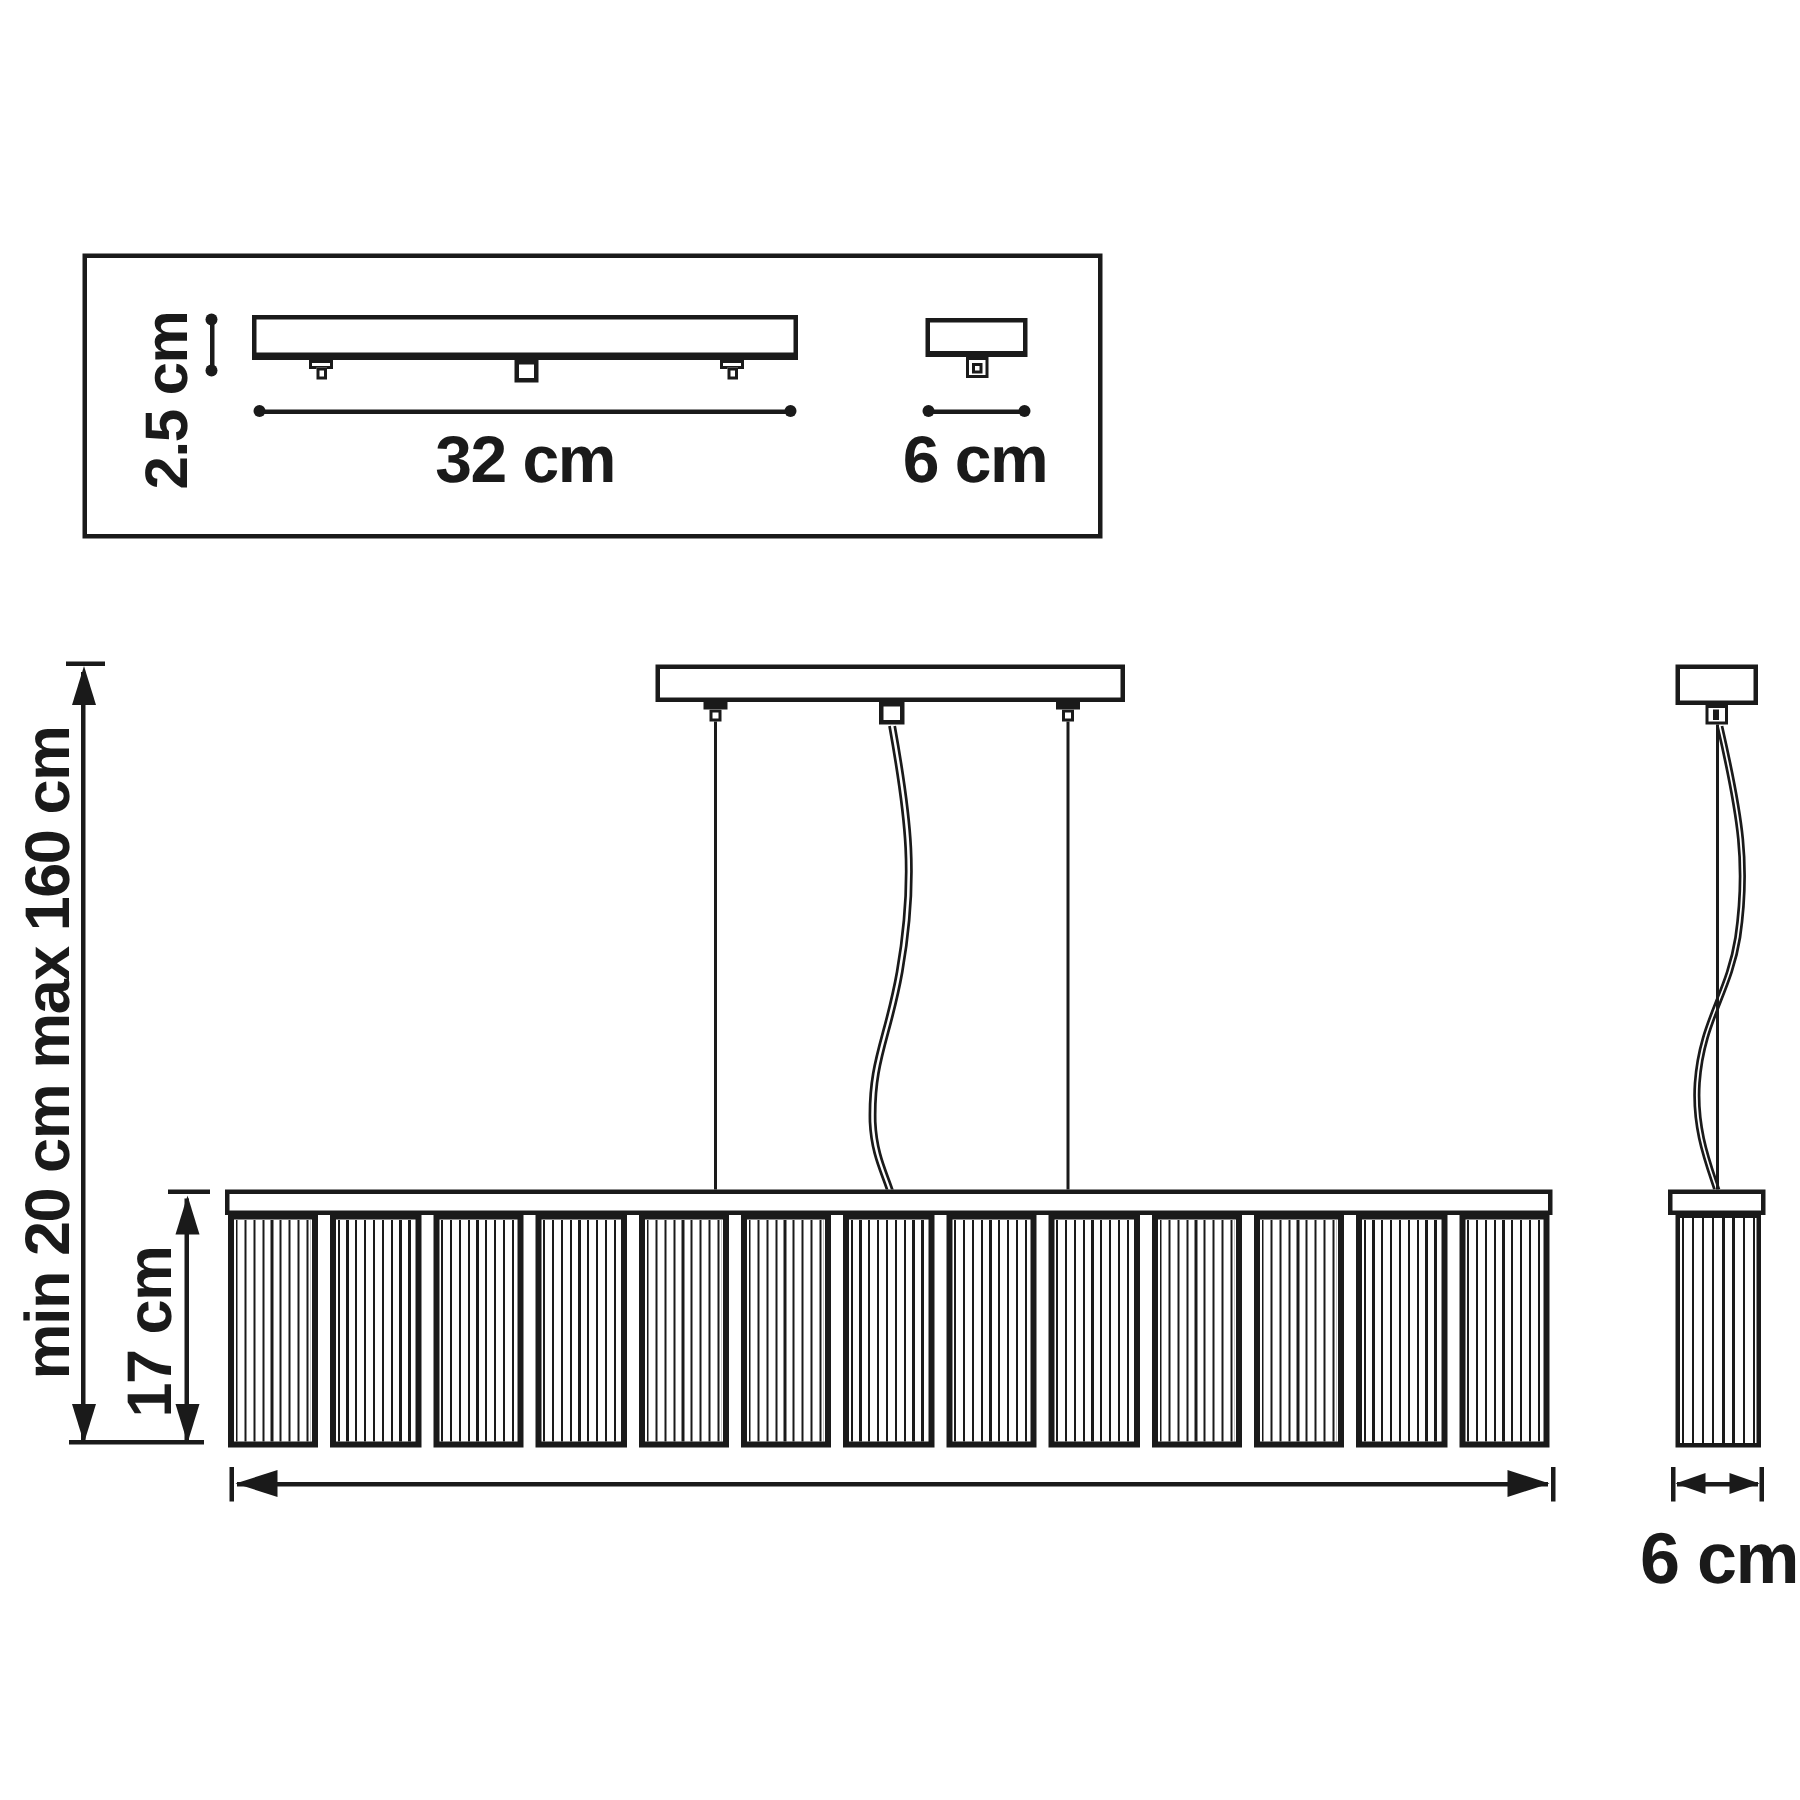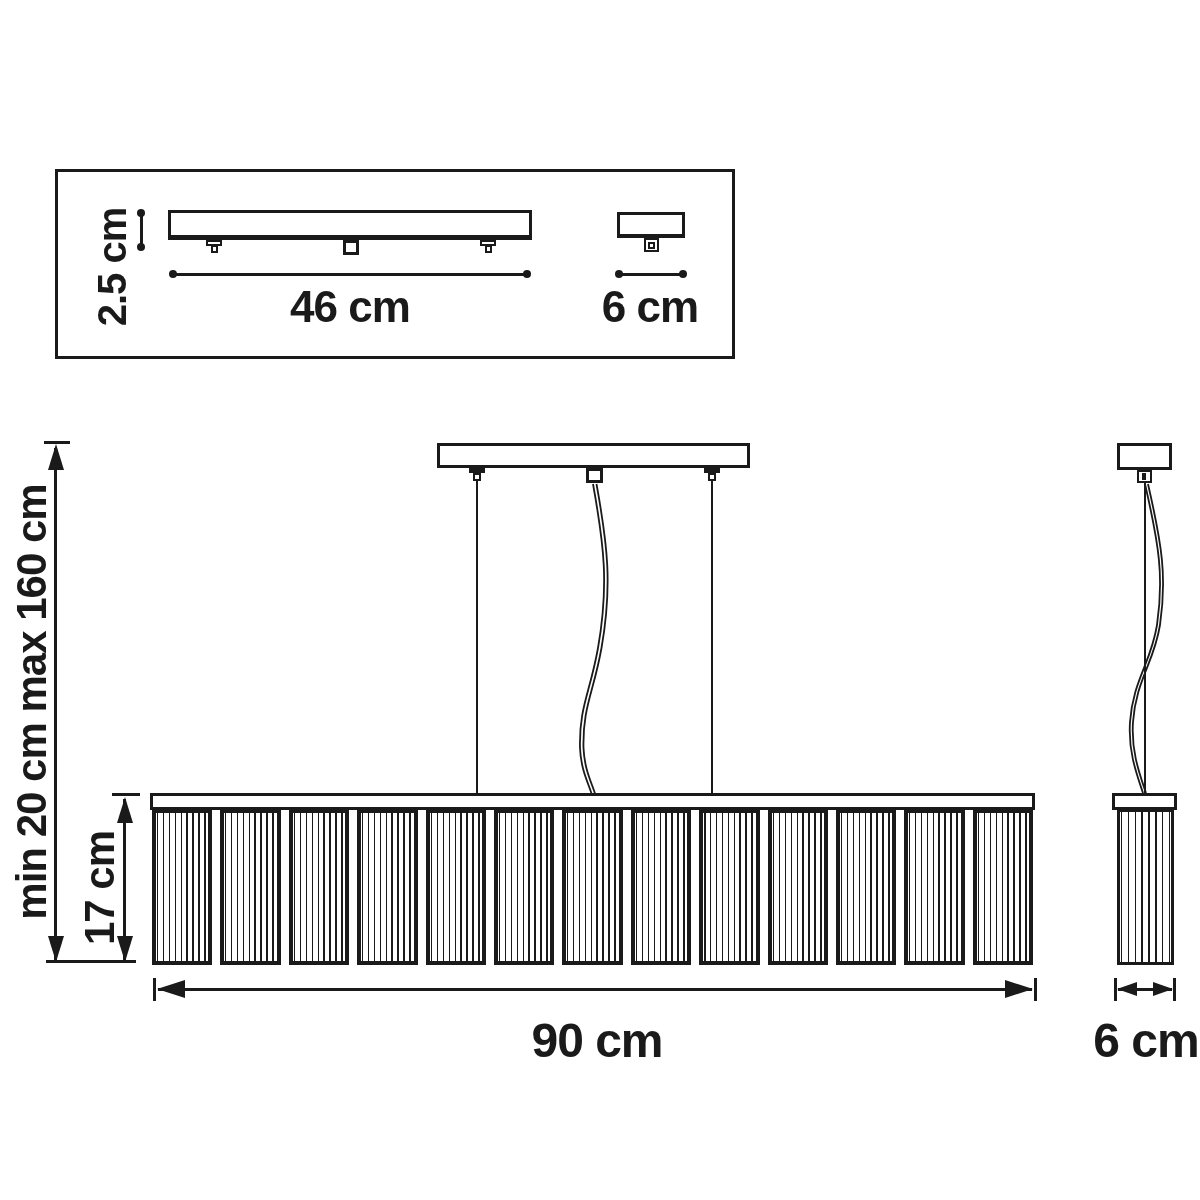--- a/index.html
+++ b/index.html
@@ -60,21 +60,21 @@
   </div>
 
   <div class="vline" style="left:140px; top:214px; height:33px;"></div>
   <div class="dot" style="left:137px; top:209px;"></div>
   <div class="dot" style="left:137px; top:243px;"></div>
   <div class="vlabel" style="left:112px; top:267px; font-size:40px;">2.5 cm</div>
 
   <div class="hline" style="left:174px; top:273px; width:352px;"></div>
   <div class="dot" style="left:169px; top:270px;"></div>
   <div class="dot" style="left:523px; top:270px;"></div>
-  <div class="dim-label" style="left:350px; top:307px;">46 cm</div>
+  <div class="dim-label" style="left:350px; top:307px;">32 cm</div>
 
   <div class="outline" style="left:617px; top:212px; width:68px; height:26px; border-bottom-width:4px;"></div>
   <div>
     <div class="boxed" style="left:644px; top:238px; width:15px; height:14px;"></div>
     <div class="boxed" style="left:648px; top:242px; width:7px; height:7px;"></div>
   </div>
 
   <div class="hline" style="left:620px; top:273px; width:62px;"></div>
   <div class="dot" style="left:615px; top:270px;"></div>
   <div class="dot" style="left:679px; top:270px;"></div>
@@ -142,21 +142,20 @@
   <div class="arr down" style="left:117px; top:936px;"></div>
   <div class="vlabel" style="left:100px; top:888px;">17 cm</div>
 
   <div class="hline" style="left:46px; top:960px; width:90px;"></div>
 
   <div class="vline" style="left:153px; top:978px; height:23px;"></div>
   <div class="vline" style="left:1034px; top:978px; height:23px;"></div>
   <div class="hline" style="left:158px; top:988px; width:874px;"></div>
   <div class="arr left" style="left:157px; top:980px;"></div>
   <div class="arr right" style="left:1005px; top:980px;"></div>
-  <div class="dim-label" style="left:597px; top:1040px; font-size:48px;">90 cm</div>
 
   <div class="vline" style="left:1114px; top:978px; height:23px;"></div>
   <div class="vline" style="left:1173px; top:978px; height:23px;"></div>
   <div class="hline" style="left:1118px; top:988px; width:54px;"></div>
   <div class="arr left sm" style="left:1117px; top:982px;"></div>
   <div class="arr right sm" style="left:1153px; top:982px;"></div>
   <div class="dim-label" style="left:1146px; top:1040px; font-size:48px;">6 cm</div>
 
 </div>
 

